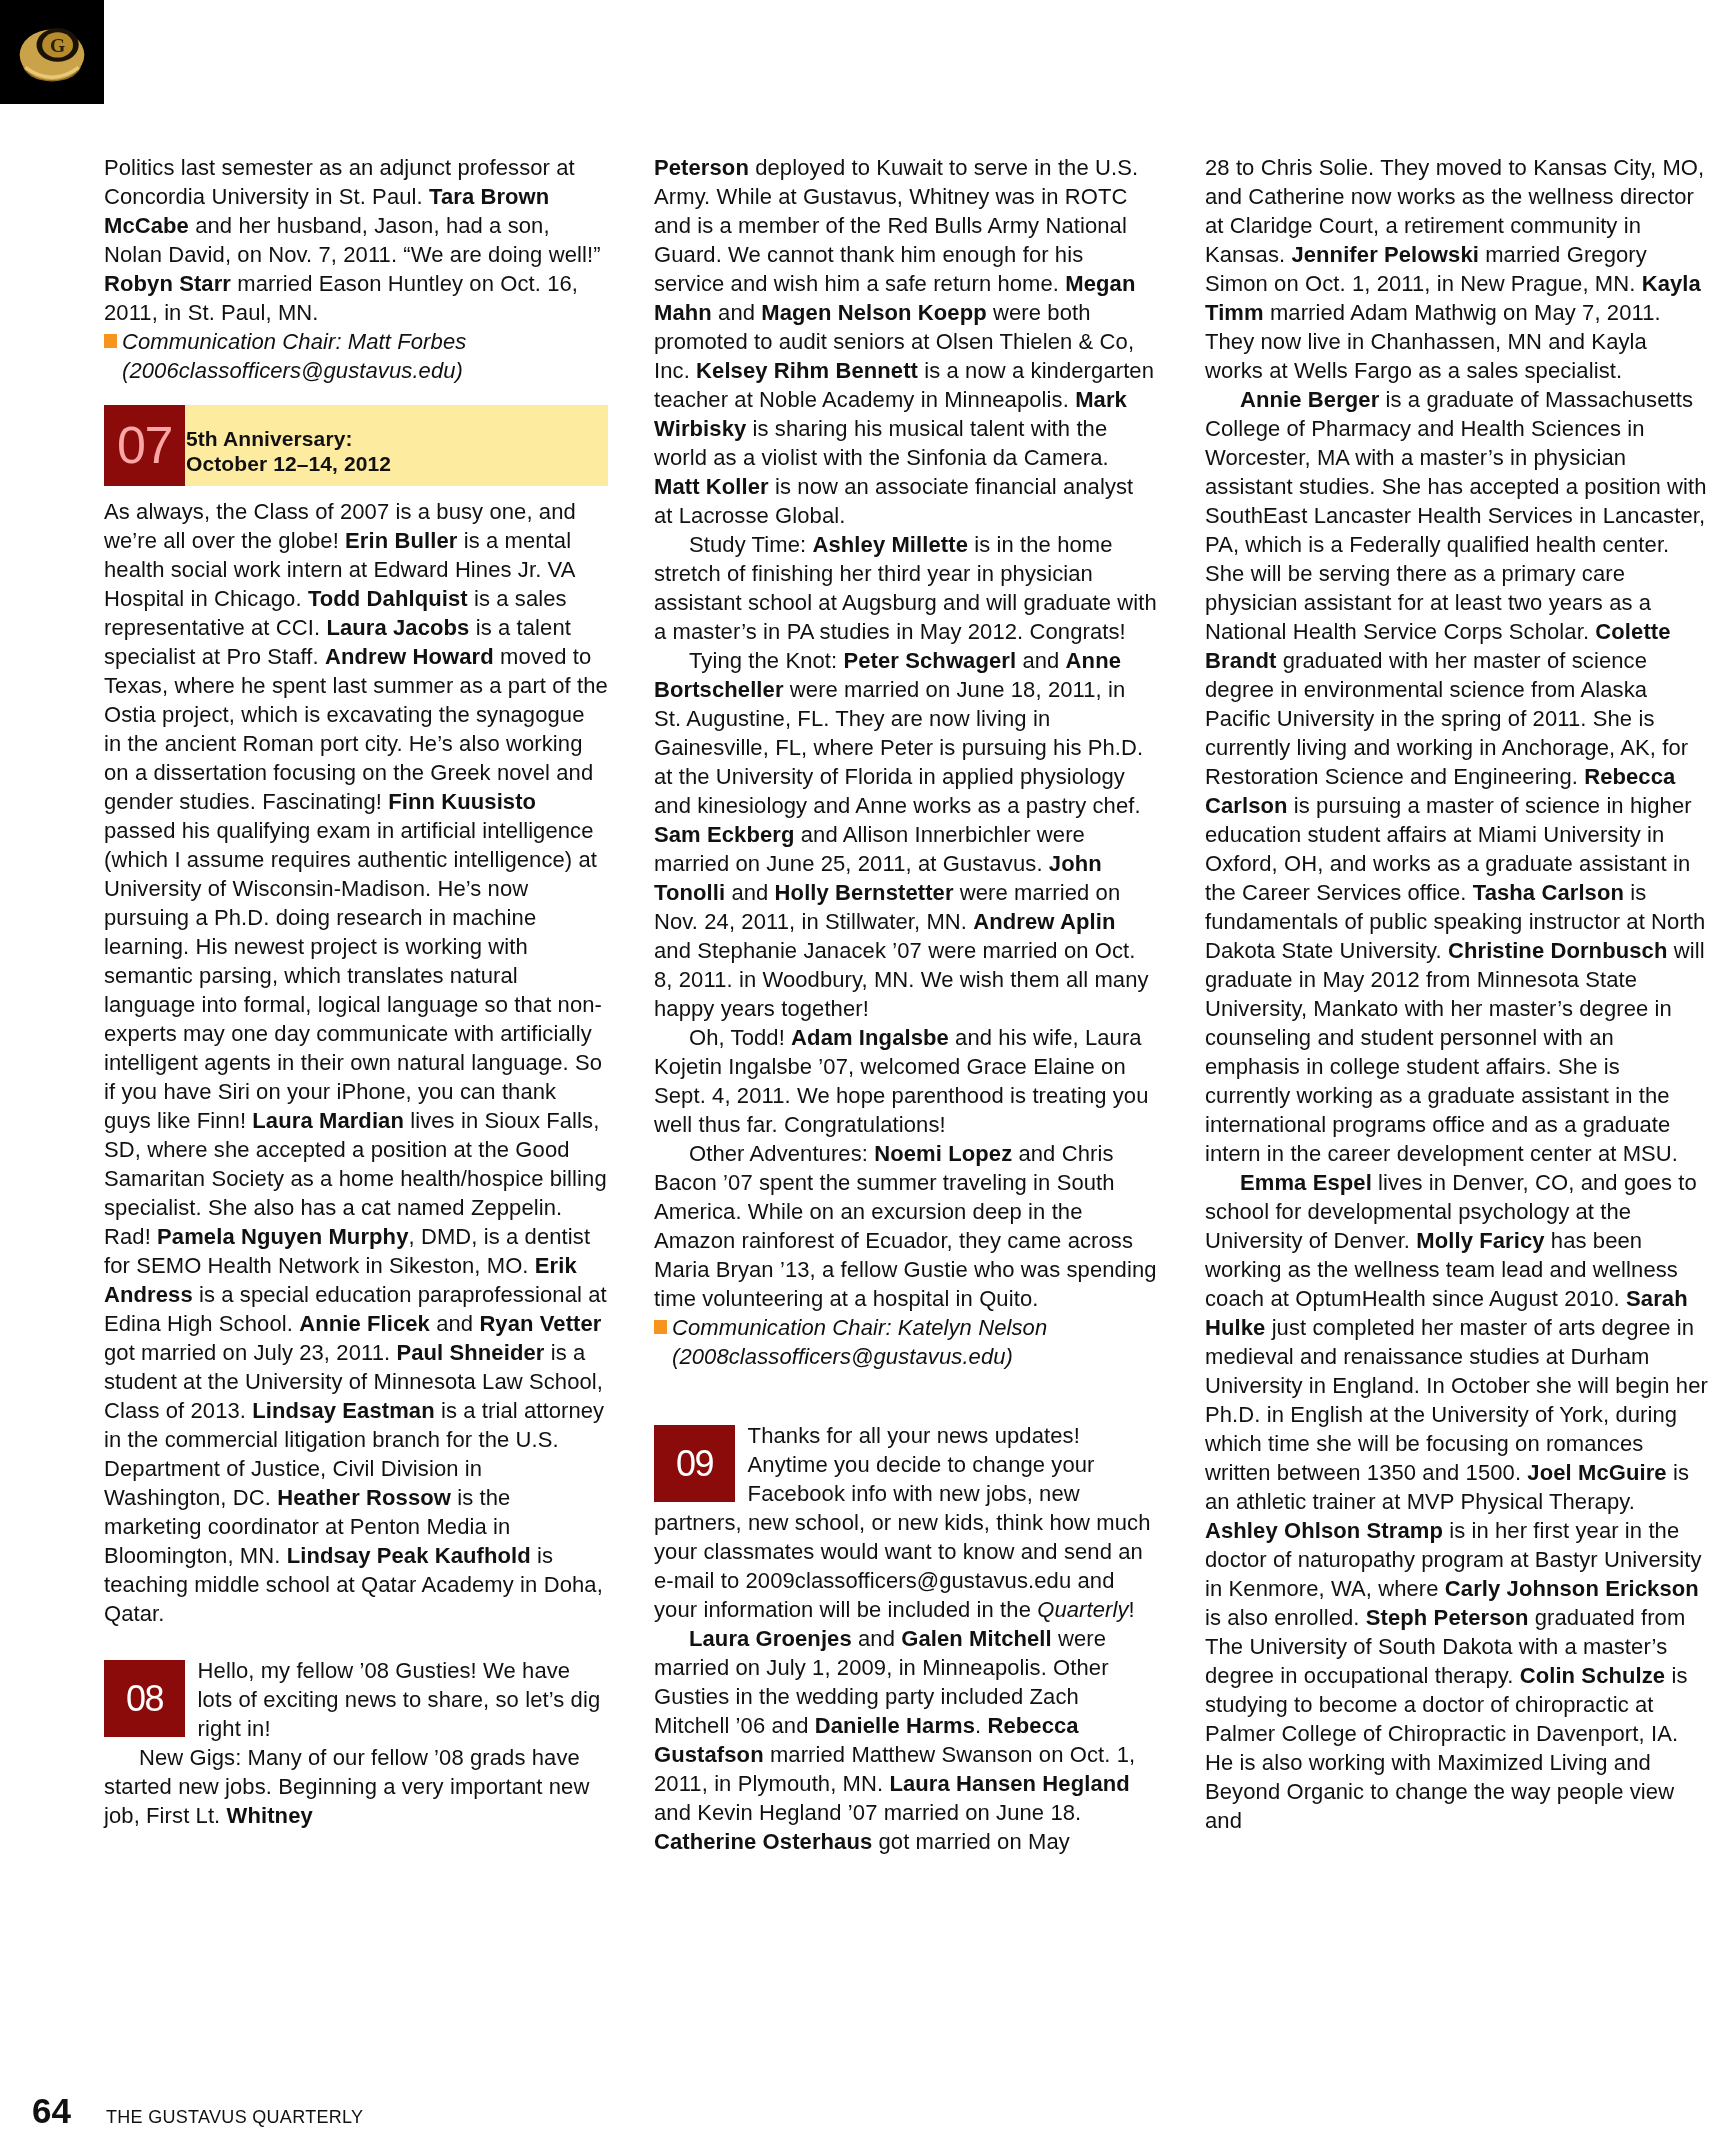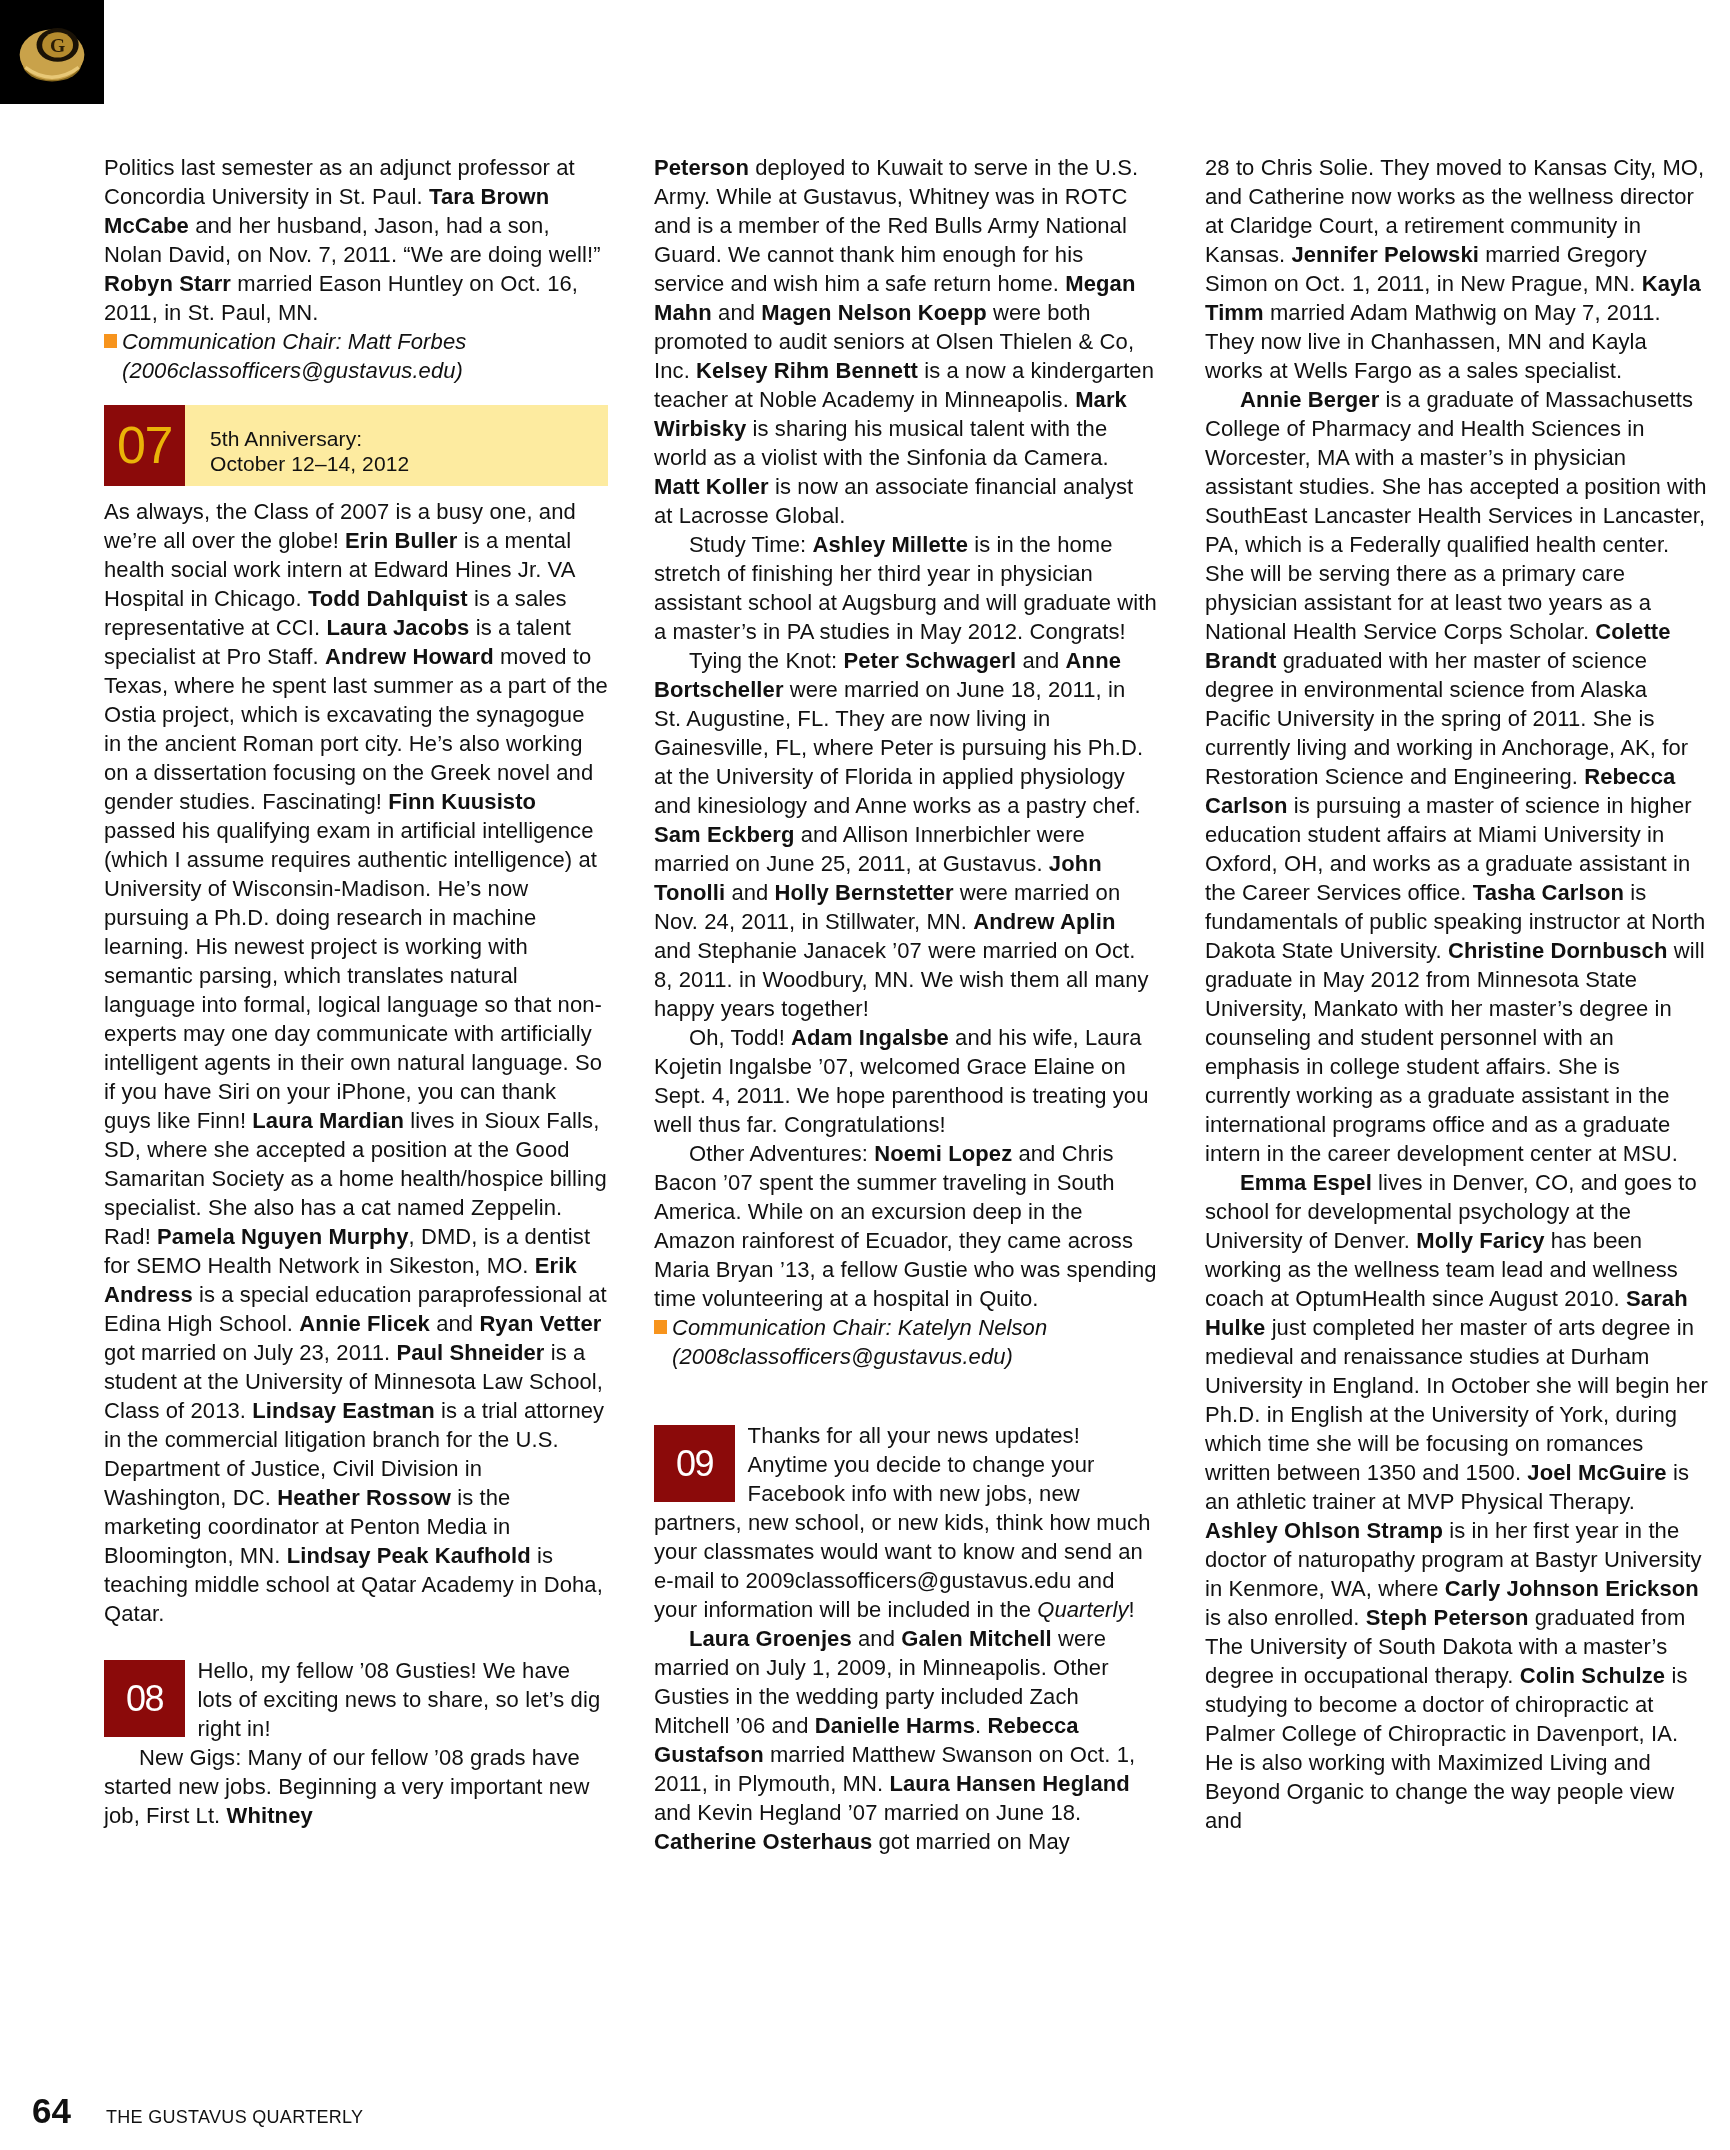--- a/index.html
+++ b/index.html
@@ -11,22 +11,22 @@
   .col1 { left:104px; }
   .col2 { left:654px; }
   .col3 { left:1205px; }
   .col p { margin:0; }
   .ind { text-indent:35px; }
   b { font-weight:bold; }
   .chair { font-style:italic; position:relative; padding-left:18px; }
   .chair .sq { position:absolute; left:0; top:7px; width:12.6px; height:14px; background:#f7941d; }
   .chair .email { display:block; }
   .banner { display:flex; height:81px; margin:19.6px 0 11.2px 0; background:#fdeba0; }
-  .banner .num { width:81px; background:#8b0a0a; color:#eab308; font-size:52px; line-height:81px; text-align:center; font-family:"Liberation Sans", sans-serif; letter-spacing:-1.4px; }
-  .banner .title { padding-left:25px; display:flex; flex-direction:column; justify-content:center; font-weight:normal; font-size:21px; line-height:25px; padding-top:12.6px; }
+  .banner .num { width:81px; background:#8b0a0a; color:#fca5a5; font-size:52px; line-height:81px; text-align:center; font-family:"Liberation Sans", sans-serif; letter-spacing:-1.4px; }
+  .banner .title { padding-left:1px; display:flex; flex-direction:column; justify-content:center; font-weight:bold; font-size:21px; line-height:25px; padding-top:12.6px; }
   .yr { float:left; width:81px; height:77px; background:#8b0a0a; color:#fff; font-size:36px; line-height:77px; text-align:center; margin:4.2px 12.6px 0 0; letter-spacing:-1.4px; }
   .sec { margin-top:28px; }
   .footer-num { position:absolute; left:32px; top:2091px; font-size:35px; font-weight:bold; }
   .footer-title { position:absolute; left:106px; top:2107px; font-size:18px; letter-spacing:0.3px; }
 </style>
 </head>
 <body>
 
 <div class="logo">
   <svg viewBox="0 0 148 148">

